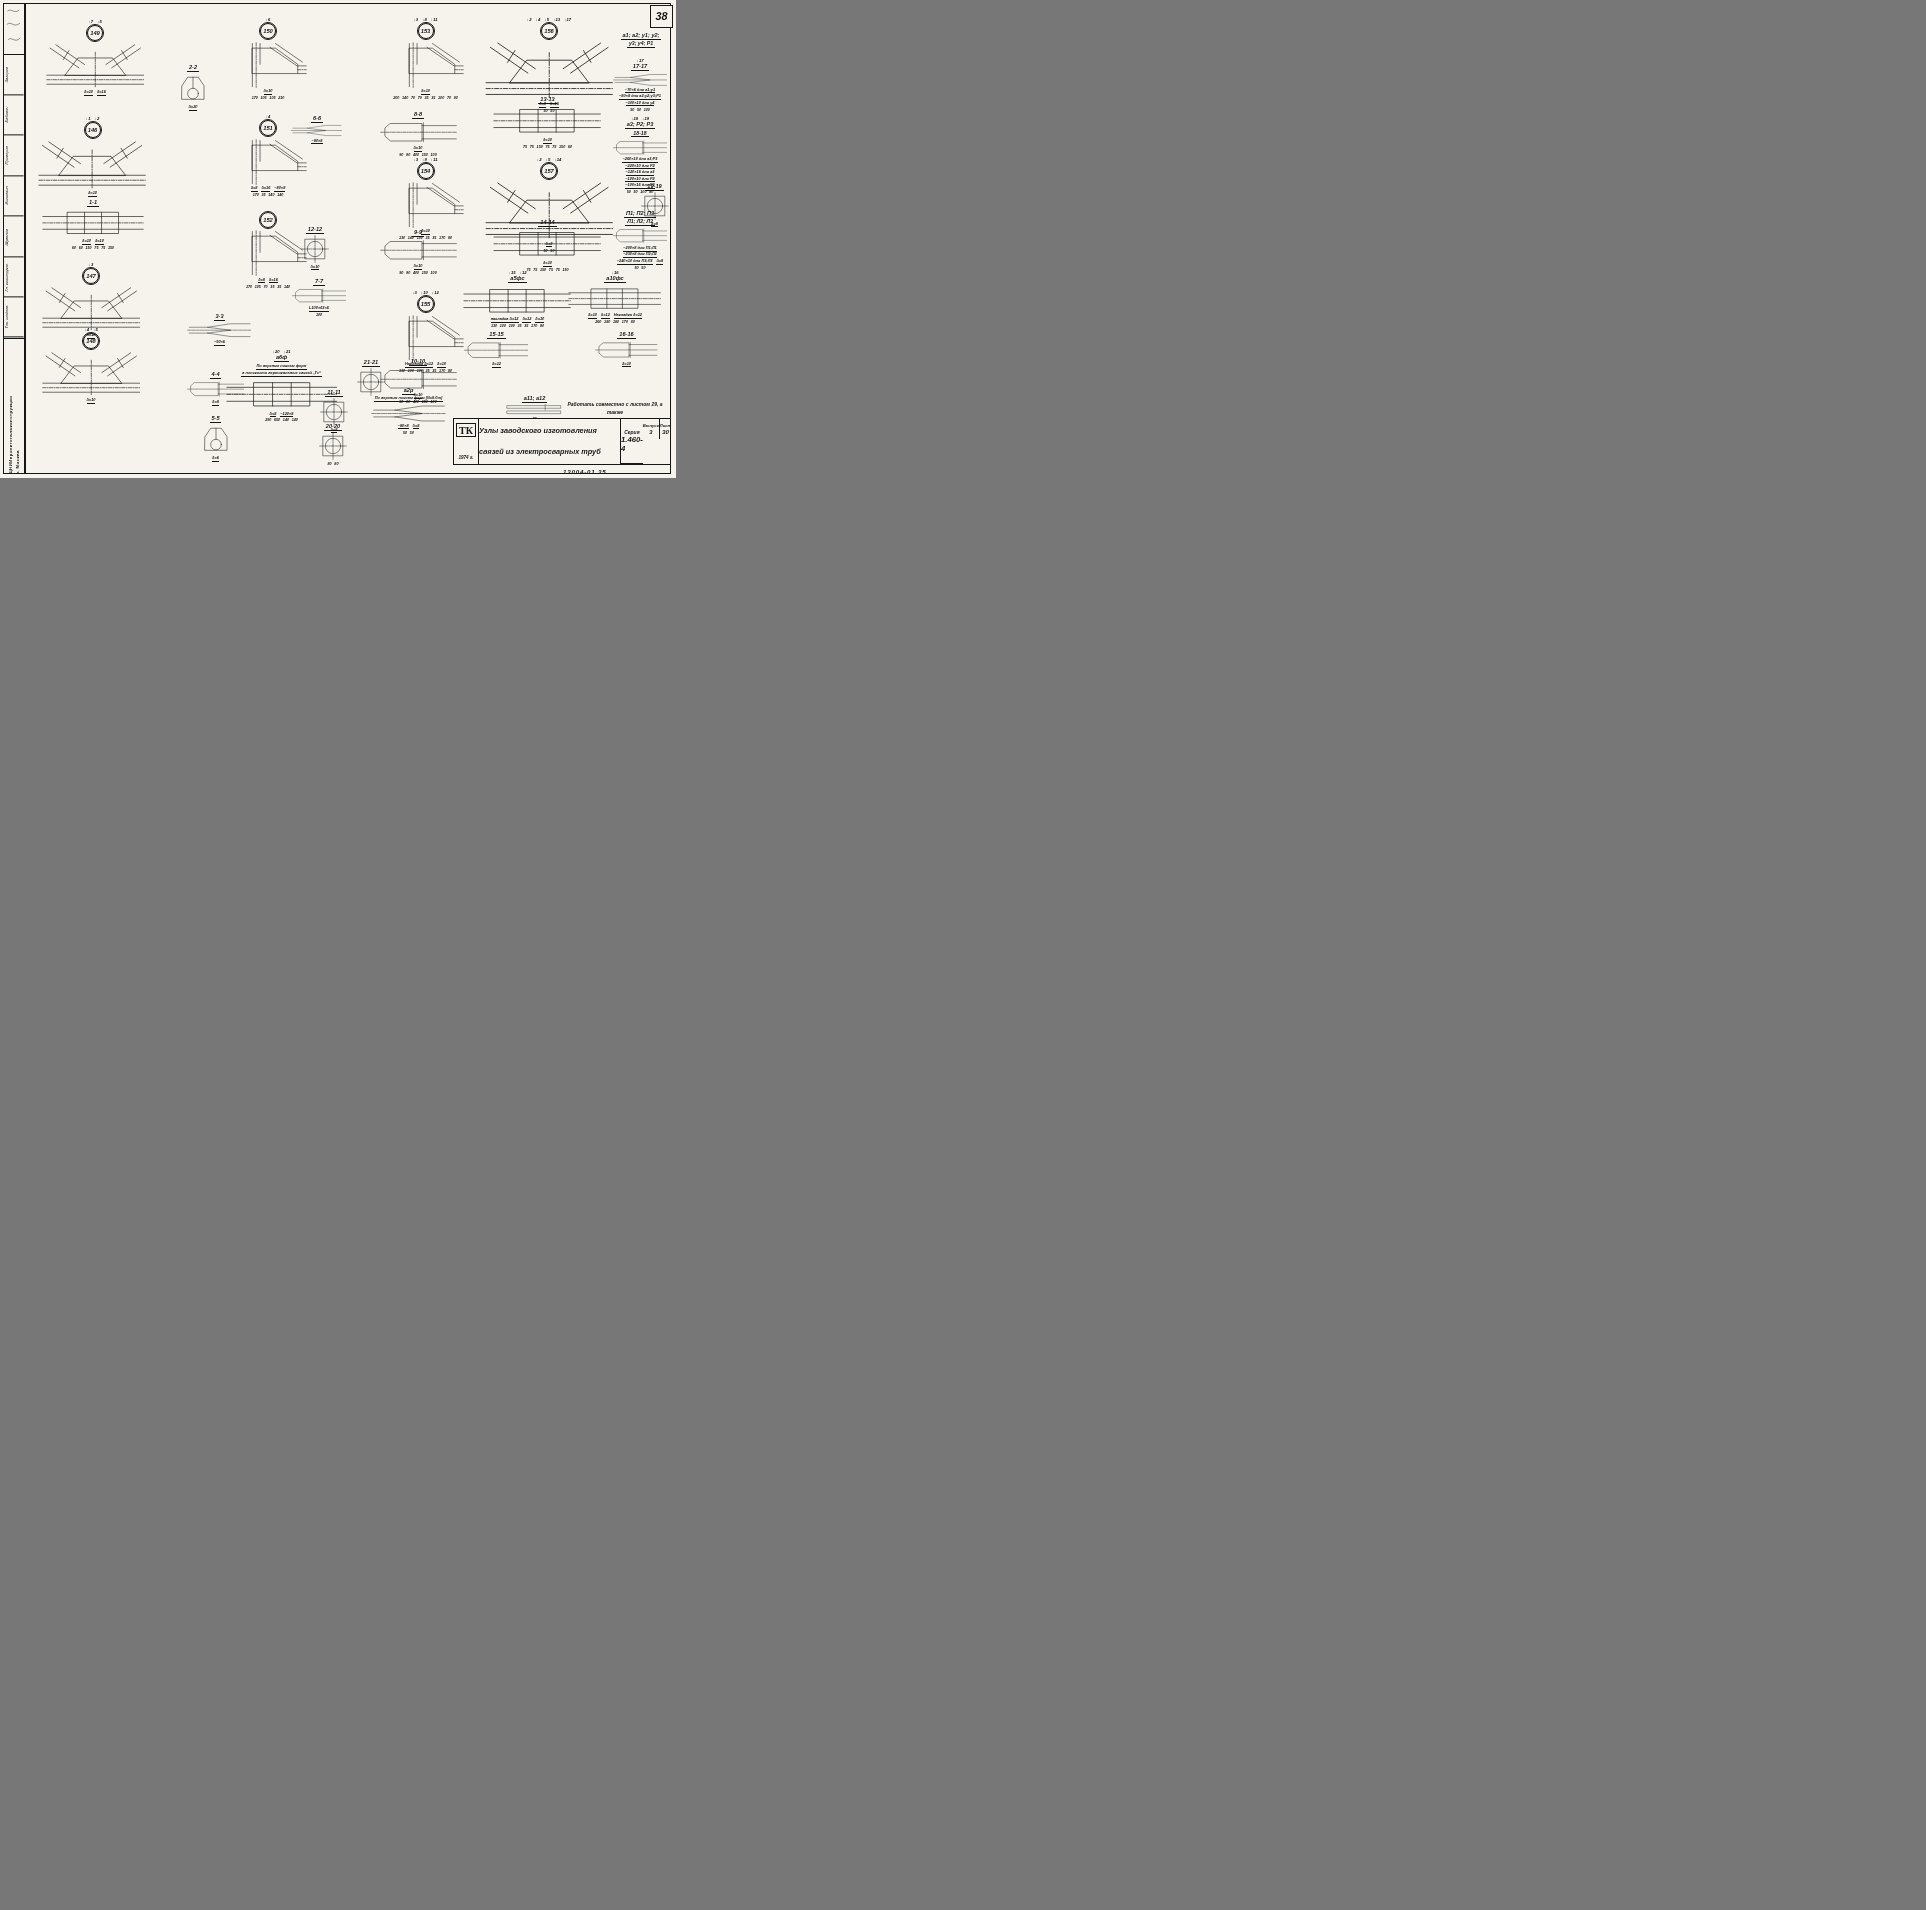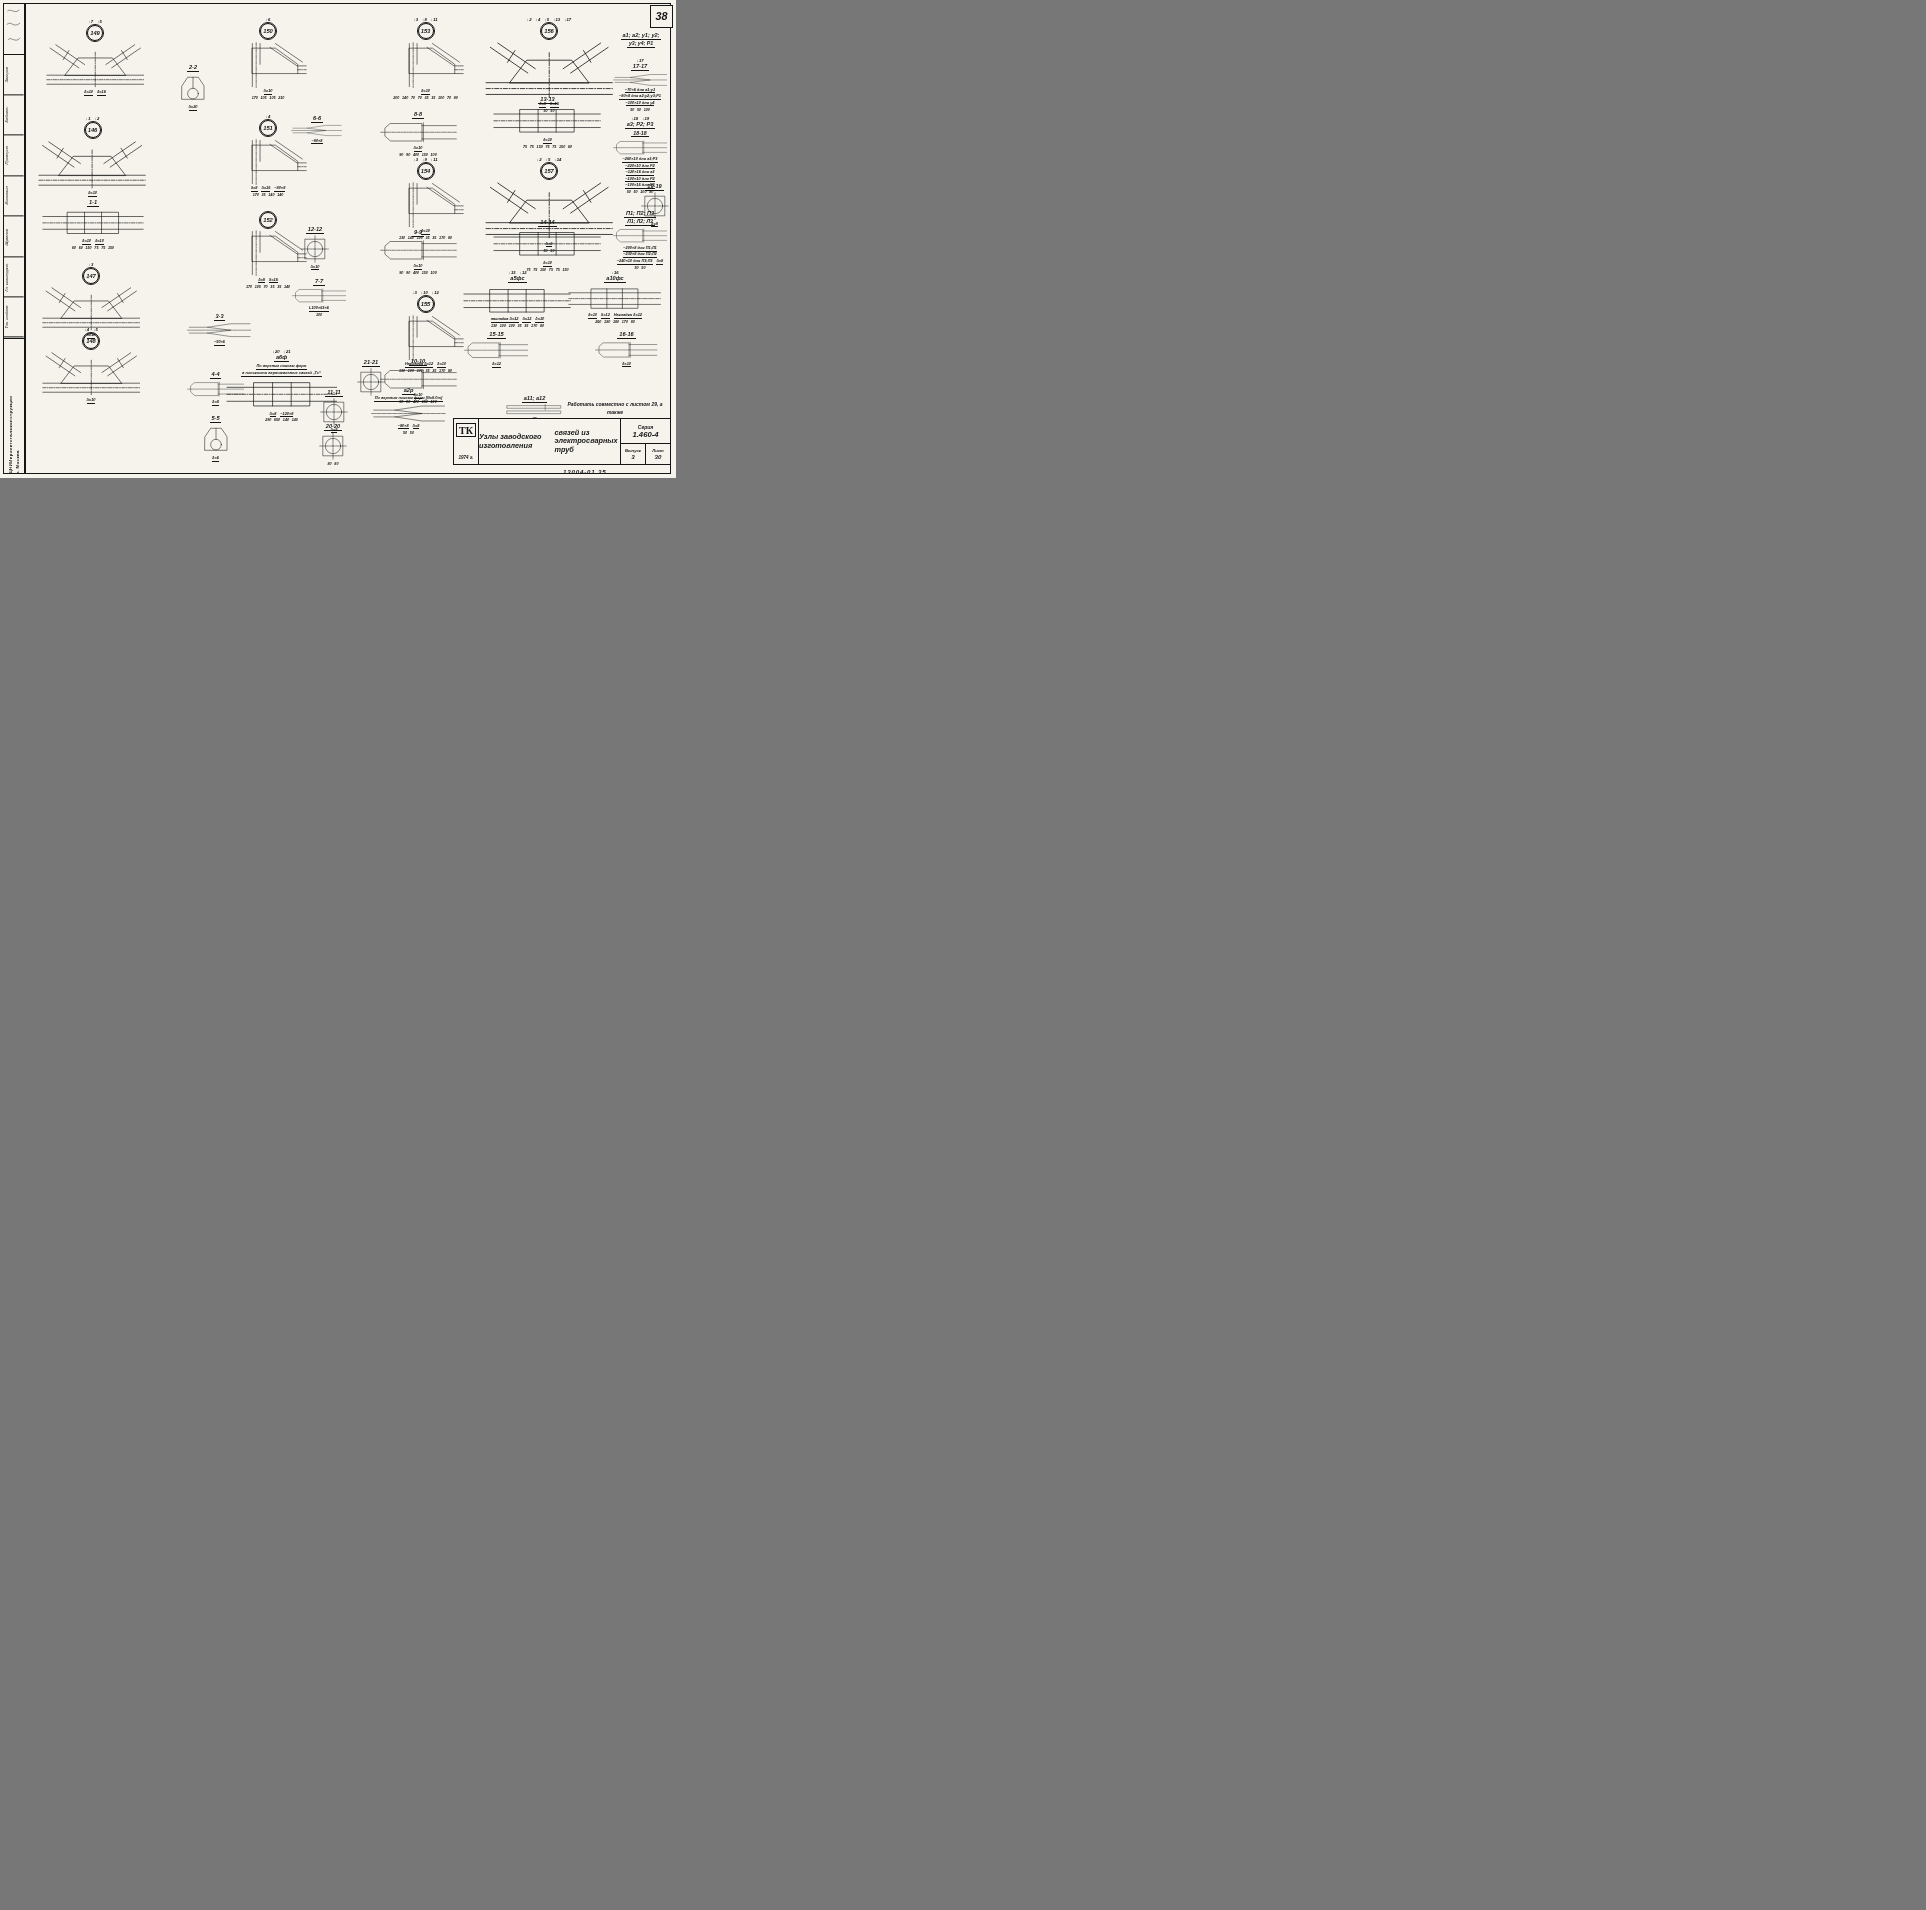--- a/index.html
+++ b/index.html
@@ -54,23 +54,23 @@
   
   .note{position:absolute;left:561px;top:401px;width:108px;font-size:5px;font-style:italic;font-weight:bold;
         text-align:center;line-height:1.55;}
   .footer-code{position:absolute;left:563px;top:468px;font-size:6.2px;font-style:italic;font-weight:bold;letter-spacing:0.8px;}
   
   .tb{position:absolute;left:453px;top:418px;width:218px;height:47px;border:1.2px solid #161616;box-sizing:border-box;
       display:flex;background:#f5f3ec;}
   .tb-logo{width:24px;border-right:1px solid #161616;display:flex;flex-direction:column;align-items:center;justify-content:center;gap:18px;}
   .tb-tk{border:0.8px solid #161616;padding:0.4px 2.3px;font-size:10px;font-weight:bold;font-family:"Liberation Serif",serif;}
   .tb-year{font-size:4.6px;font-style:italic;font-weight:bold;}
-  .tb-title{flex:1;display:flex;flex-direction:row;align-items:center;justify-content:center;gap:12px;
+  .tb-title{flex:1;display:flex;flex-direction:column;justify-content:center;gap:12px;
             font-size:7.3px;font-style:italic;font-weight:bold;border-right:1px solid #161616;line-height:1.1;}
-  .tb-right{width:49px;display:flex;flex-direction:column;}
+  .tb-right{width:49px;display:flex;}
   .tb-series{flex:1;display:flex;flex-direction:column;align-items:center;justify-content:center;border-bottom:1px solid #161616;}
   .tb-series .lbl{font-size:5px;font-style:italic;font-weight:bold;}
   .tb-series .val{font-size:7.7px;font-style:italic;font-weight:bold;}
   .tb-bottom{height:20px;display:flex;}
   .tb-bottom .cell{flex:1;display:flex;flex-direction:column;align-items:center;justify-content:center;}
   .tb-bottom .cell+.cell{border-left:1px solid #161616;}
   .tb-bottom .lbl{font-size:4.2px;font-style:italic;font-weight:bold;}
   .tb-bottom .val{font-size:6.2px;font-style:italic;font-weight:bold;}
 </style>
 </head>

